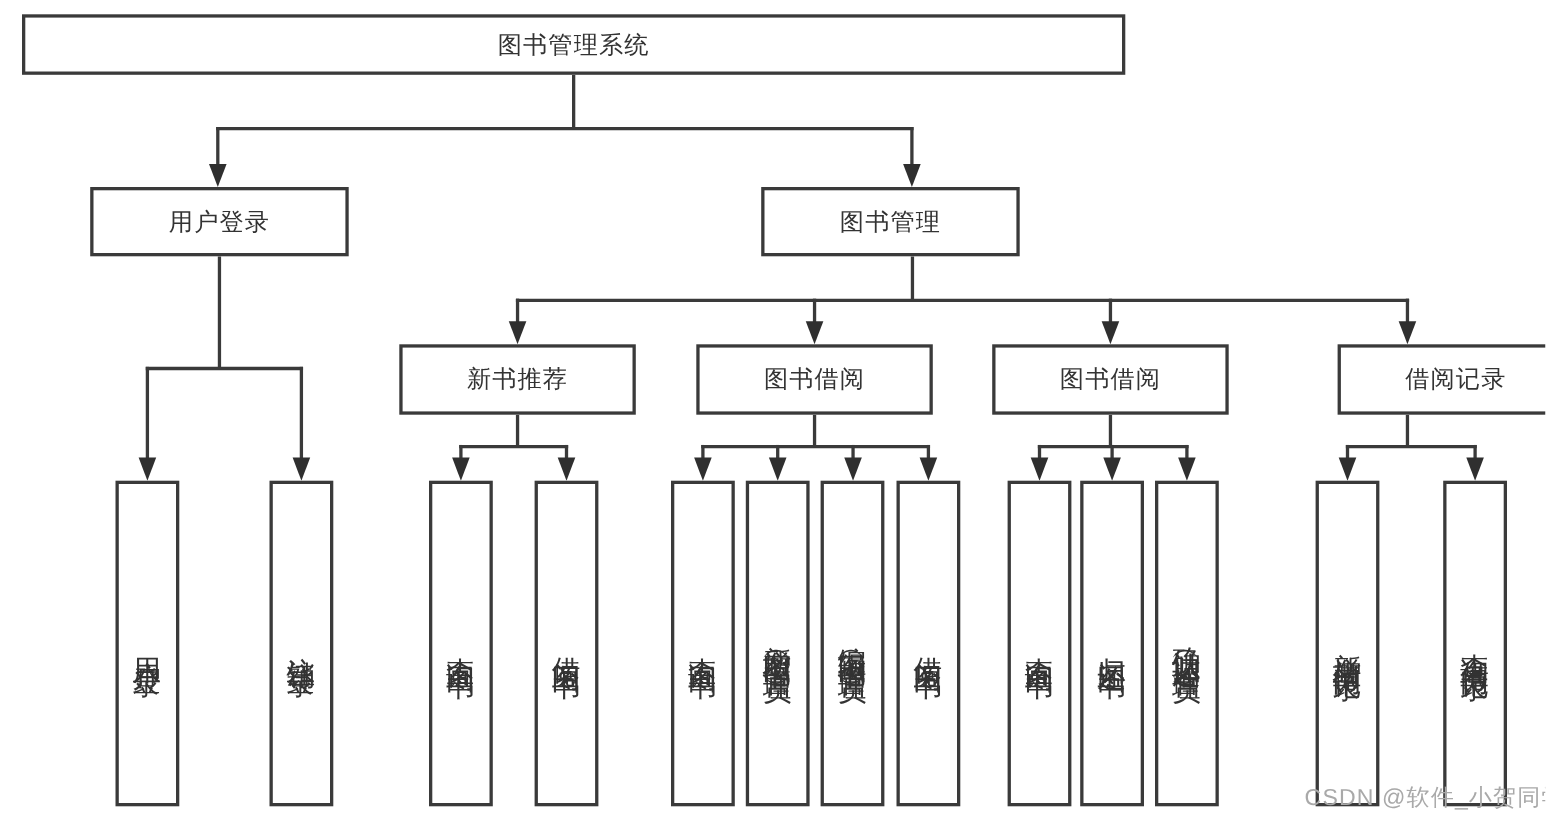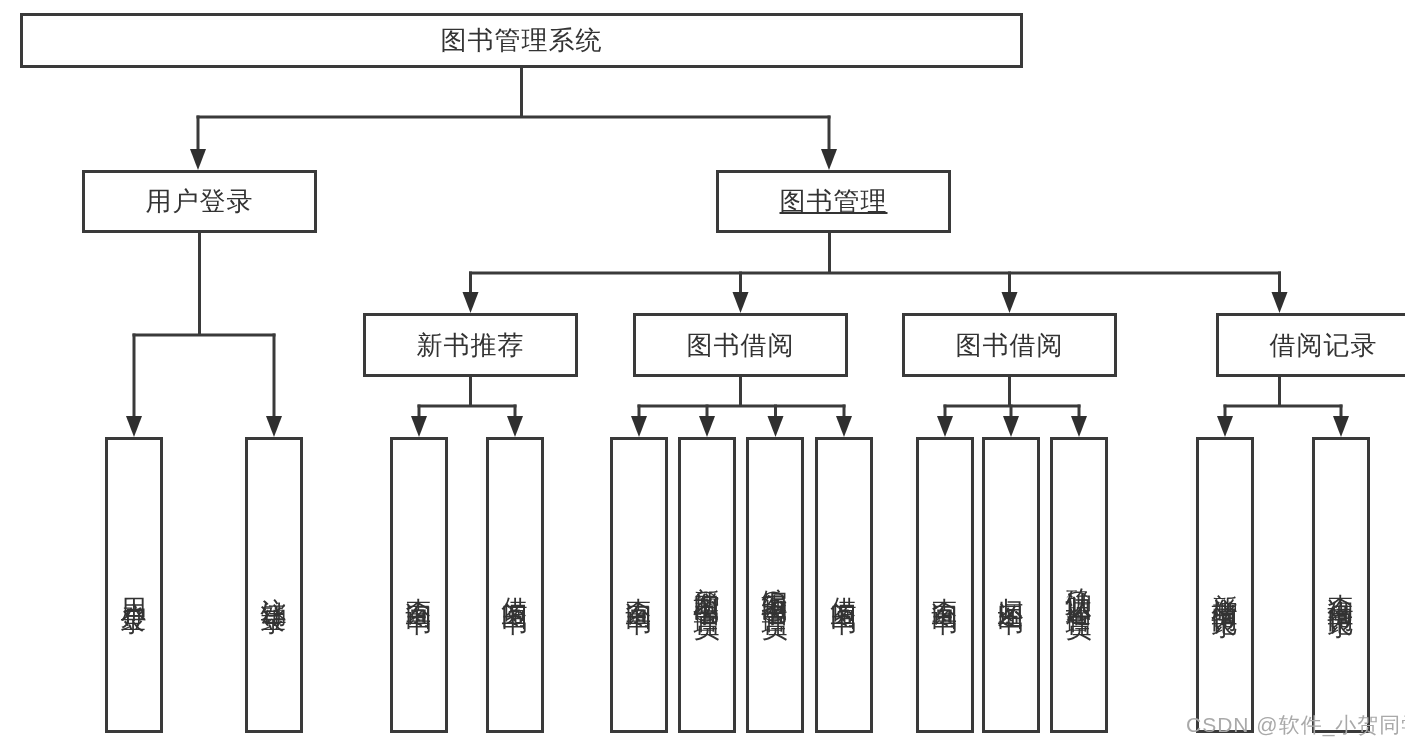--- a/index.html
+++ b/index.html
@@ -26,21 +26,21 @@
     position: absolute;
     box-sizing: border-box;
     border: 3px solid #3a3a3a;
     background: #ffffff;
     display: flex;
     align-items: center;
     justify-content: center;
     color: #333333;
   }
   .h-box {
-    font-size: 26px;
+    font-size: 22px;
     letter-spacing: 1px;
     white-space: nowrap;
   }
   .v-box {
     writing-mode: vertical-rl;
     font-size: 26px;
     letter-spacing: 4px;
     line-height: 1;
   }
   .lvl2 { width: 235px; height: 63px; top: 170px; }
@@ -139,21 +139,21 @@
     </g>
   </svg>
 
   <div class="box h-box" style="left:20px; top:13px; width:1003px; height:55px;">
     <span>图书管理系统</span>
   </div>
 
   <div class="box h-box lvl2" style="left:82px;">
     <span>用户登录</span>
   </div>
-  <div class="box h-box lvl2" style="left:716px;text-decoration:underline;">
+  <div class="box h-box lvl2" style="left:692px;">
     <span>图书管理</span>
   </div>
 
   <div class="box h-box lvl3" style="left:363px;">
     <span>新书推荐</span>
   </div>
   <div class="box h-box lvl3" style="left:633px;">
     <span>图书借阅</span>
   </div>
   <div class="box h-box lvl3" style="left:902px;">

